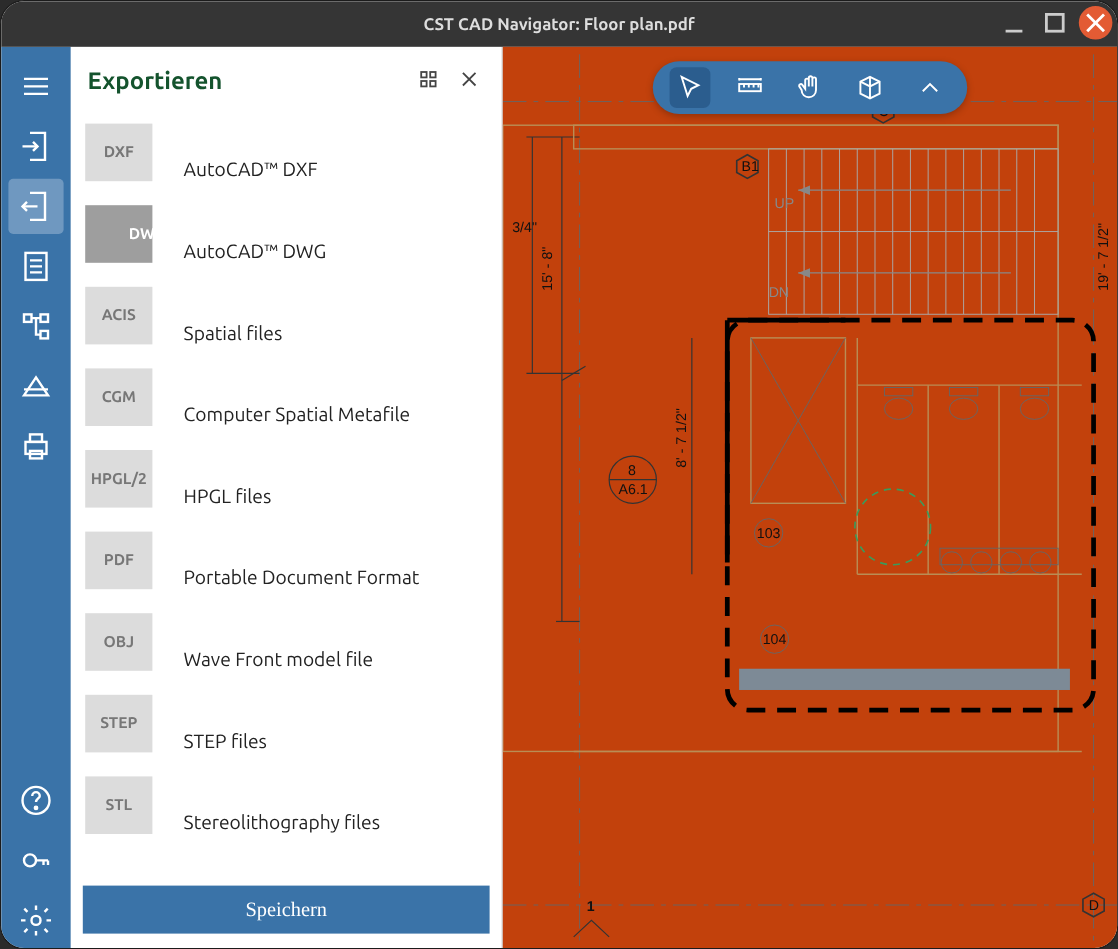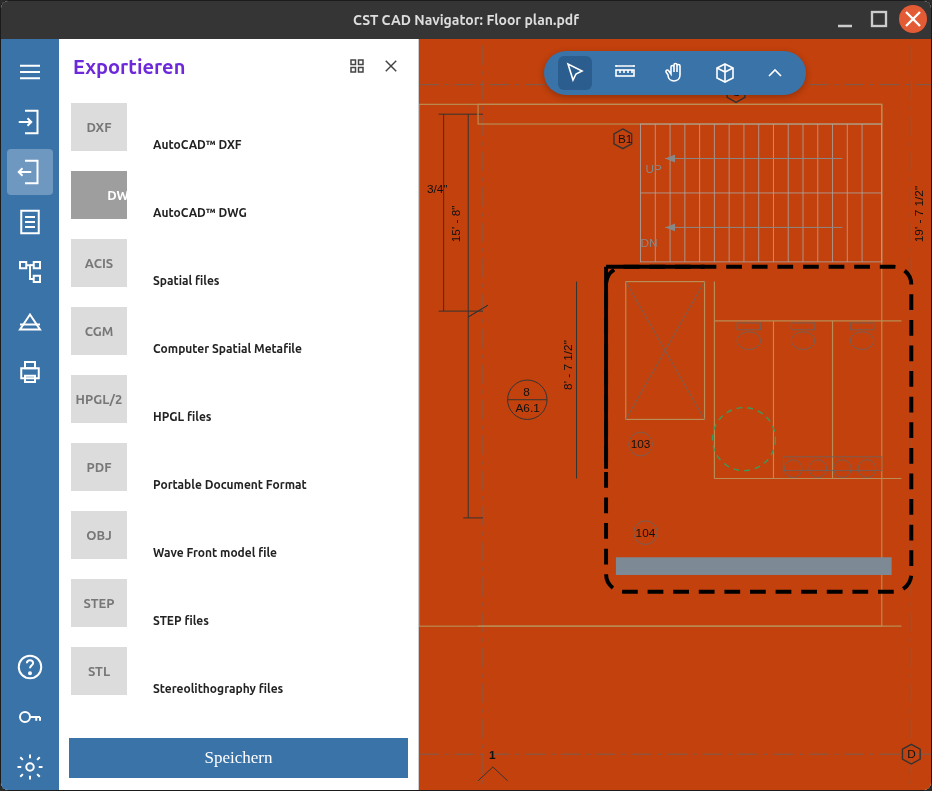--- a/index.html
+++ b/index.html
@@ -1,39 +1,39 @@
 <!DOCTYPE html>
 <html><head>
 <meta charset="utf-8">
 <style>
   * { box-sizing: border-box; margin: 0; padding: 0; }
   body { font-family: "Ubuntu", "Cantarell", sans-serif; background: #2b2b2b; width: 932px; height: 791px; overflow: hidden; }
-  .window { width: 932px; height: 791px; background: #f6f5f4; border-radius: 8px; overflow: hidden; display:flex; flex-direction:column; border:1px solid #1b1b1b;}
+  .window { width: 932px; height: 791px; background: #f6f5f4; border-radius: 20px; overflow: hidden; display:flex; flex-direction:column; border:1px solid #1b1b1b;}
   .titlebar { height: 38px; background: #353535; display:flex; align-items:center; justify-content:center; position:relative; color:#ddd; font-size:14px; font-weight:600;}
   .titlebar .controls { position:absolute; right:4px; top:4px; display:flex; gap:6px;}
   .titlebar .ctrl { width:28px; height:28px; border-radius:14px; display:flex; align-items:center; justify-content:center; color:#ccc; font-size:14px;}
   .titlebar .ctrl.close { background:#e35b34; color:#fff; }
   .body { flex:1; display:flex; min-height:0;}
   .sidebar { width:58px; background:#3a73a8; display:flex; flex-direction:column; align-items:center; padding-top:10px; gap:4px;}
   .sidebar .sp { flex:1; }
   .sidebar .sbtn { width:46px; height:46px; display:flex; align-items:center; justify-content:center; border-radius:4px; color:#fff; }
   .sidebar .sbtn.active { background:#6f98c0; }
   .sidebar .sbtn svg { width:30px; height:30px; stroke:#fff; fill:none; stroke-width:1.6; }
   .panel { width:360px; background:#fff; border-right:1px solid #ccc; display:flex; flex-direction:column; }
   .panel-head { display:flex; align-items:center; padding:14px 14px 10px 14px; }
-  .panel-head h1 { font-size:20px; font-weight:700; color:#6d28d9; flex:1;}
+  .panel-head h1 { font-size:20px; font-weight:700; color:#14532d; flex:1;}
   .panel-head .hbtn { width:26px; height:26px; display:flex; align-items:center; justify-content:center; color:#444; margin-left:8px;}
   .formats { flex:1; overflow-y:auto; padding:4px 0 4px 4px; position:relative;}
   .formats::-webkit-scrollbar{width:10px;}
   .formats::-webkit-scrollbar-thumb{background:#bdbdbd;border-radius:5px;}
   .formats::-webkit-scrollbar-track{background:#eee;}
   .fmt { display:flex; align-items:flex-end; padding:10px 8px; gap:26px; cursor:pointer;}
   .fmt .tag { width:56px; height:48px; background:#dcdcdc; color:#777; font-weight:700; font-size:13px; display:flex; align-items:center; justify-content:center;}
   .fmt.selected .tag { background:#9e9e9e; color:#fff;padding-left:47px;}
-  .fmt .lbl { font-size:12px; color:#222;font-weight:bold;}
+  .fmt .lbl { font-size:16px; color:#222;}
   .panel-foot { padding:4px 10px 12px 10px; }
   .settings { text-align:center; font-size:16px; color:#333; padding:10px 0; cursor:pointer;}
   .savebtn { background:#3a73a8; color:#fff; text-align:center; font-size:17px; padding:10px 0; cursor:pointer;font-family:Liberation Serif, serif;}
   .canvas { flex:1; position:relative; background:#c2410c; overflow:hidden;}
   .toolbar { position:absolute; top:12px; left:50%; transform:translateX(-50%); background:#3a73a8; border-radius:24px; height:44px; display:flex; align-items:center; padding:0 14px; gap:16px; box-shadow:0 2px 6px rgba(0,0,0,0.25);}
   .toolbar .tbtn { width:34px; height:34px; display:flex; align-items:center; justify-content:center; border-radius:6px; color:#fff;}
   .toolbar .tbtn.active{background:#2b5d8e;}
   .toolbar .tbtn svg{width:24px;height:24px;stroke:#fff;fill:none;stroke-width:1.6;}
   .floorplan { position:absolute; inset:0;}
   .floorplan svg { width:100%; height:100%;}

